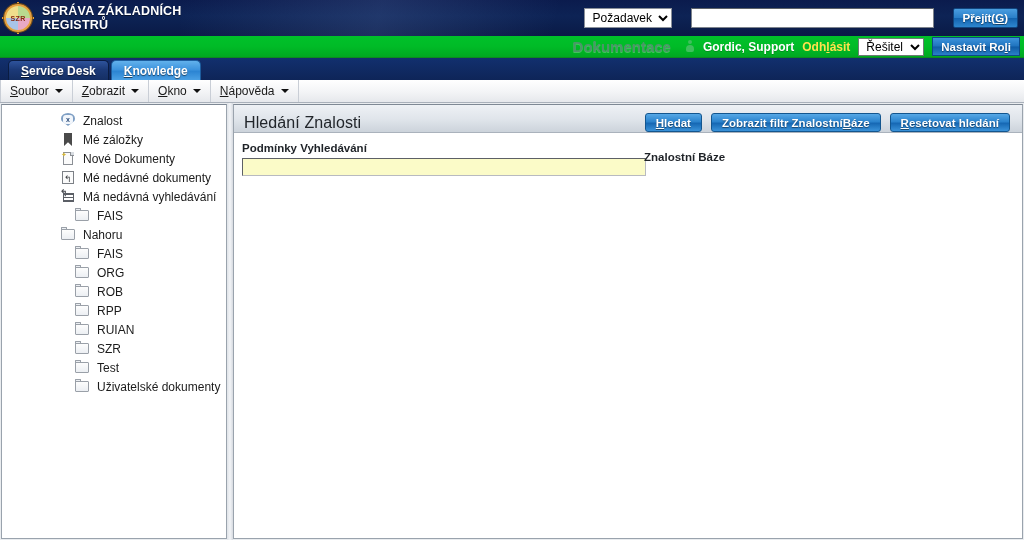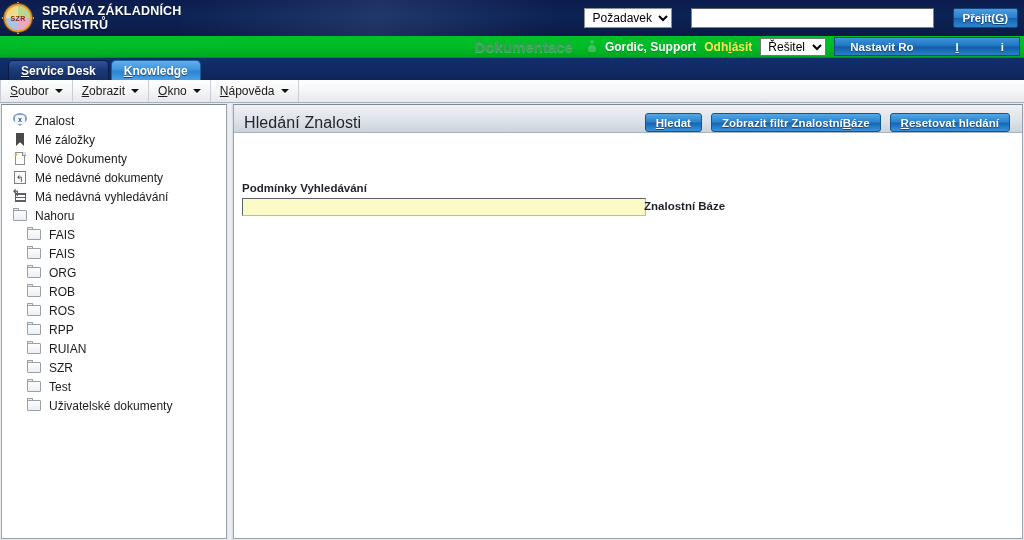--- a/index.html
+++ b/index.html
@@ -151,29 +151,28 @@
     background: #ffffff;
     border: 1px solid #6d7b74;
     font-family: "Liberation Sans", sans-serif;
     font-size: 12px;
     color: #000;
     min-width: 66px;
     padding: 0 2px 0 3px;
   }
   .btn-role {
     height: 19px;
-    padding: 0 15px;
+    padding: 0 8px;
     background: linear-gradient(to bottom, #3d93db 0%, #1f73be 48%, #0f5ca6 52%, #2a80c8 100%);
     border: 1px solid #0c4a86;
     color: #ffffff;
     font-size: 11.5px; font-weight: bold;
     display: flex; align-items: center; justify-content: center;
     text-shadow: 0 1px 1px rgba(0,0,0,.4);
     cursor: pointer;
-    gap: 42px;
   }
   .btn-role u { text-decoration: underline; }
 
   
   .tabstrip {
     height: 22px;
     background: linear-gradient(to bottom, #12306e 0%, #0e2558 100%);
     display: flex;
     align-items: flex-end;
     padding-left: 8px;
@@ -238,20 +237,21 @@
   }
   .sidebar {
     width: 226px;
     flex: 0 0 auto;
     background: #ffffff;
     border: 1px solid #9aa3ad;
     border-top: 1px solid #7e8894;
     margin: 1px 0 1px 1px;
     overflow: hidden;
     padding-top: 6px;
+    padding-left: 48px;
   }
   .splitter {
     width: 6px;
     flex: 0 0 auto;
     background: linear-gradient(to right, #dfe3e8 0%, #f2f4f7 50%, #d6dae0 100%);
   }
   .mainpanel {
     flex: 1 1 auto;
     background: #ffffff;
     border: 1px solid #9aa3ad;
@@ -399,22 +399,21 @@
     padding: 7px 0 8px 0;
   }
   .panel-body {
     flex: 1 1 auto;
     background: #ffffff;
     padding: 9px 0 0 0;
     position: relative;
   }
   .form-row {
     display: flex;
-    align-items: flex-end;
-    margin-top: 40px;
+    align-items: center;
   }
   .col-left { width: 410px; padding-left: 8px; }
   .col-right { padding-left: 0px; }
   .fld-label {
     font-size: 11.5px;
     font-weight: bold;
     color: #1e2227;
     display: block;
     margin-bottom: 4px;
   }
@@ -551,62 +550,55 @@
     </div>
 
     <div class="tree-row">
       <span class="tree-ico ico-recsearch">
         <span class="cl">↰</span>
           <span class="bin"></span>
       </span>
       <span>Má nedávná vyhledávání</span>
     </div>
 
+    <div class="tree-row child">
+      <span class="tree-ico ico-folder">
+          <span class="tb"></span>
+          <span class="fd"></span>
+        </span>
+      <span>FAIS</span>
+    </div>
+
     <div class="tree-row">
       <span class="tree-ico ico-folder">
           <span class="tb"></span>
           <span class="fd"></span>
         </span>
       <span>Nahoru</span>
     </div>
-
     <div class="tree-row child">
       <span class="tree-ico ico-folder">
           <span class="tb"></span>
           <span class="fd"></span>
         </span>
       <span>FAIS</span>
     </div>
     <div class="tree-row child">
       <span class="tree-ico ico-folder">
           <span class="tb"></span>
           <span class="fd"></span>
         </span>
-      <span>FAIS</span>
-    </div>
-    <div class="tree-row child">
-      <span class="tree-ico ico-folder">
-          <span class="tb"></span>
-          <span class="fd"></span>
-        </span>
       <span>ORG</span>
     </div>
     <div class="tree-row child">
       <span class="tree-ico ico-folder">
           <span class="tb"></span>
           <span class="fd"></span>
         </span>
       <span>ROB</span>
-    </div>
-    <div class="tree-row child">
-      <span class="tree-ico ico-folder">
-          <span class="tb"></span>
-          <span class="fd"></span>
-        </span>
-      <span>ROS</span>
     </div>
     <div class="tree-row child">
       <span class="tree-ico ico-folder">
           <span class="tb"></span>
           <span class="fd"></span>
         </span>
       <span>RPP</span>
     </div>
     <div class="tree-row child">
       <span class="tree-ico ico-folder">

